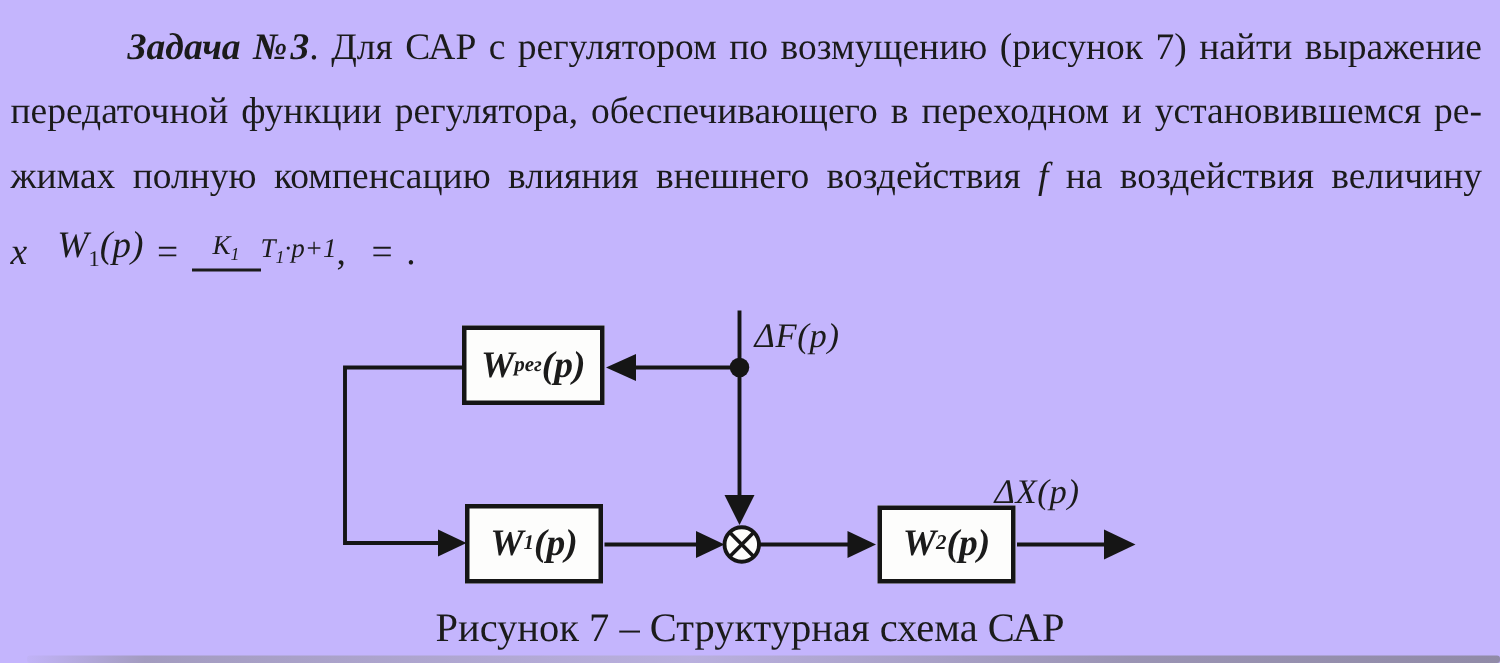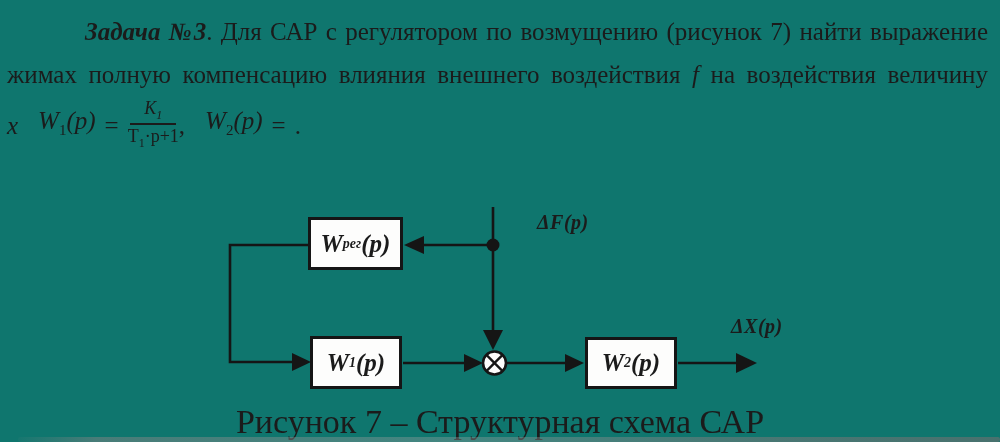--- a/index.html
+++ b/index.html
@@ -7,21 +7,21 @@
   body {
     font-family: "Liberation Serif", serif;
     color: #1b1b1b;
     background: #fbfbfa;
     overflow: hidden;
   }
   .page {
     position: relative;
     width: 1000px;
     height: 442px;
-    background: #0f766e;
+    background: #c4b5fd;
   }
   
   .text-block {
     position: absolute;
     left: 7px; right: 12px; top: 10px;
     font-size: 25px;
     line-height: 43px;
   }
   .tline {
     text-align: justify;
@@ -39,33 +39,32 @@
     align-items: center;
     font-size: 25px;
     height: 52px;
   }
   .fline .gap { display: inline-block; width: 8px; }
   .mvar { font-style: italic; margin-left: 12px; }
   .mvar sub { font-size: 15px; font-style: normal; }
   .eq { padding: 0 9px; }
   .frac {
     display: inline-flex;
-    flex-direction: column;
     align-items: center;
     font-size: 18px;
     line-height: 1.15;
     vertical-align: middle;
     transform: translateY(-1px);
   }
   .frac .num {
     border-bottom: 2px solid #1b1b1b;
     padding: 0 14px 1px;
     font-style: italic;
   }
-  .frac .den { padding-top: 1px; }
+  .frac .den { padding-top: 1px; font-style: italic; }
   .frac sub { font-size: 12px; }
   
   .diagram-svg {
     position: absolute;
     left: 0; top: 0;
     width: 1000px; height: 442px;
     pointer-events: none;
   }
   .dblock {
     position: absolute;
@@ -77,33 +76,32 @@
     font-weight: bold;
     font-style: italic;
     font-size: 25px;
   }
   .dblock sub { font-size: 14px; line-height: 0; }
   .dblock.wreg { left: 308px; top: 217px; width: 95px; height: 53px; }
   .dblock.w1   { left: 310px; top: 336px; width: 92px; height: 53px; }
   .dblock.w2   { left: 585px; top: 337px; width: 92px; height: 52px; }
   .sig-label {
     position: absolute;
-    font-weight: bold;
+    font-weight: normal;
     font-style: italic;
-    font-size: 20px;
+    font-size: 23px;
     letter-spacing: 0.5px;
-    margin-left: 34px;
   }
   .sig-label.df { left: 503px; top: 211px; }
-  .sig-label.dx { left: 697px; top: 315px; }
+  .sig-label.dx { left: 663px; top: 315px; }
   .caption {
     position: absolute;
     left: 0; right: 0; top: 403px;
     text-align: center;
-    font-size: 34px;
+    font-size: 27px;
   }
   .scan-smudge {
     position: absolute;
     left: 18px; right: 0; bottom: 0;
     height: 5px;
     border-radius: 2px;
     background: linear-gradient(to right,
       rgba(140,140,140,0.05),
       rgba(130,130,130,0.5) 8%,
       rgba(165,165,165,0.35) 45%,
@@ -111,34 +109,34 @@
       rgba(110,110,110,0.6));
   }
 </style>
 </head>
 <body>
 
 <div class="page">
 
   <div class="text-block">
     <div class="tline"><span class="ind"></span><span class="lead">Задача №3</span><span>. Для САР с регулятором по возмущению (рисунок 7) найти выражение</span></div>
+    <div class="tline"><span>передаточной функции регулятора, обеспечивающего в переходном и установившемся ре-</span></div>
     <div class="tline"><span>жимах полную компенсацию влияния внешнего воздействия </span><span class="it">f</span><span> на воздействия величину</span></div>
 
     <div class="fline">
       <span class="it">x</span>
         <span class="gap"></span>
       <span class="mvar"><span>W</span><sub>1</sub><span>(p)</span></span>
       <span class="eq">=</span>
       <span class="frac">
         <span class="num"><span>K</span><sub>1</sub></span>
         <span class="den"><span>T</span><sub>1</sub><span>·p+1</span></span>
       </span>
       <span>,</span>
         <span class="gap"></span>
-      <span class="mvar"><span>W</span><sub>2</sub><span>(p)</span></span>
       <span class="eq">=</span>
       <span>.</span>
     </div>
   </div>
 
   <svg class="diagram-svg" viewBox="0 0 1000 442">
     <g stroke="#151515" stroke-width="2.6" fill="none">
 
       <polyline points="309,245 230,245 230,362 294,362"></polyline>
 

